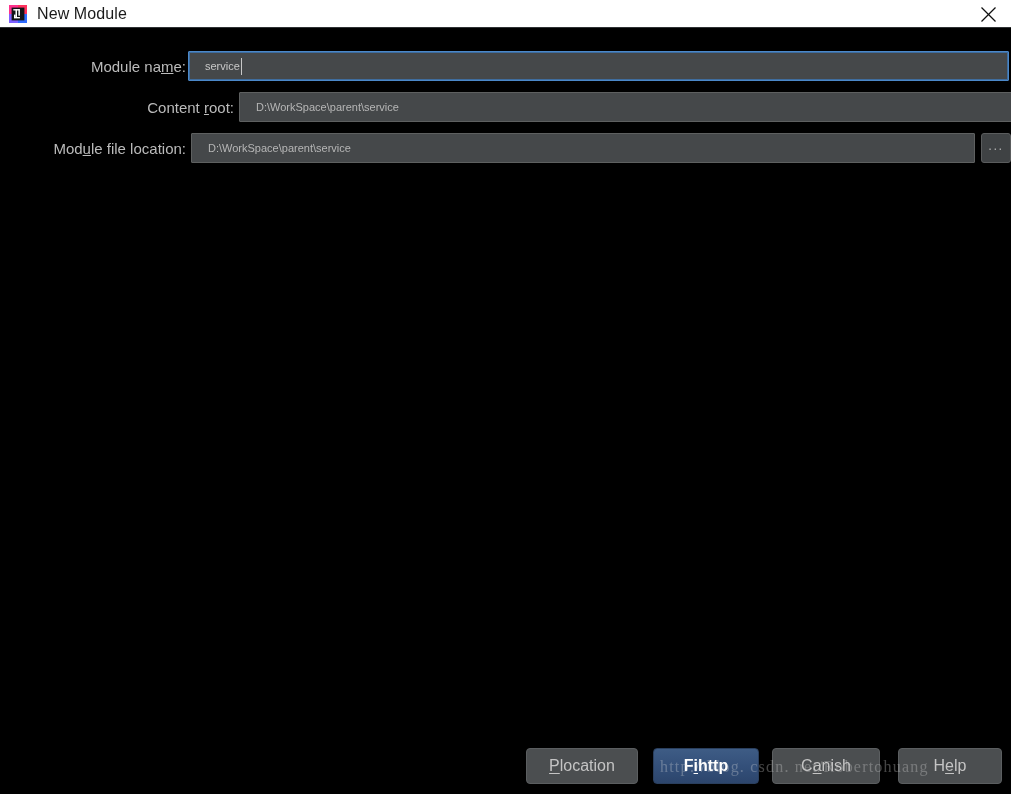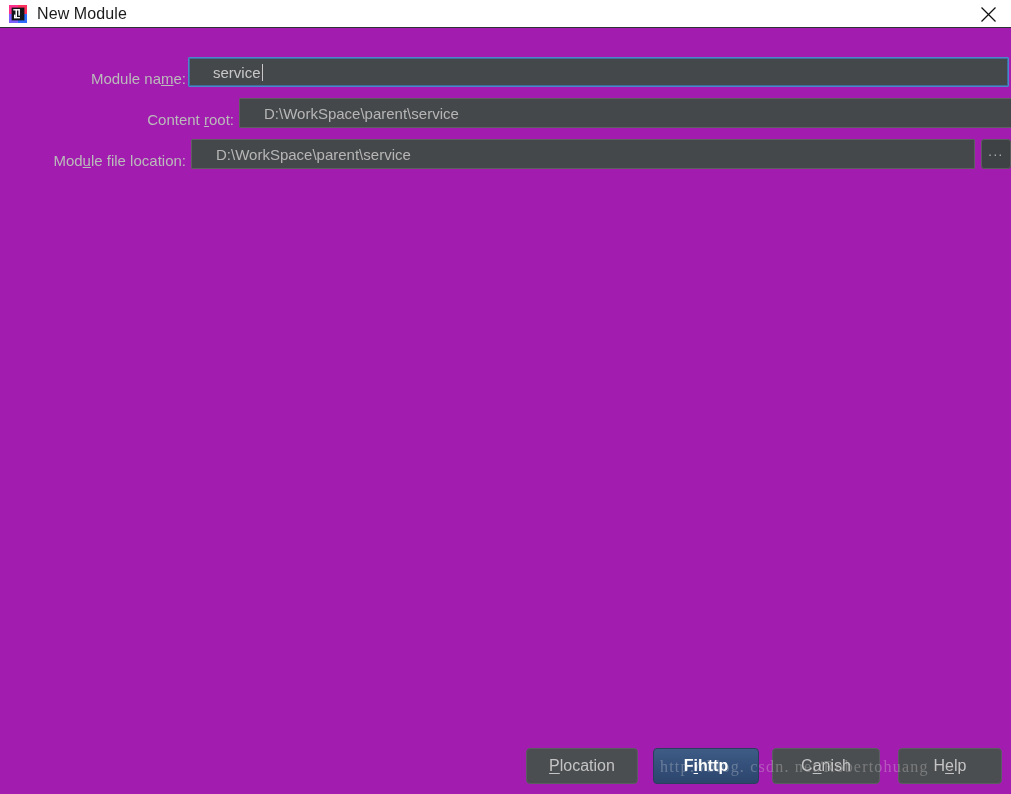--- a/index.html
+++ b/index.html
@@ -12,21 +12,21 @@
     overflow: hidden;
     background: #3c3f41;
     font-family: "Liberation Sans", sans-serif;
     -webkit-font-smoothing: antialiased;
   }
 
   .dialog {
     position: relative;
     width: 1011px;
     height: 794px;
-    background: #a21caf;
+    background: #000000;
     box-sizing: border-box;
   }
 
   
   .titlebar {
     position: absolute;
     left: 0;
     top: 0;
     width: 1011px;
     height: 28px;
@@ -71,21 +71,21 @@
     left: 0;
     top: 28px;
     width: 1011px;
   }
   .form-row {
     position: absolute;
     left: 0;
     width: 1011px;
     height: 42px;
     display: flex;
-    align-items: flex-end;
+    align-items: center;
   }
   .row-0 { top: 17px; }
   .row-1 { top: 58px; margin-left: 48px; }
   .row-2 { top: 99px; border-radius: 11px; }
 
   .field-label {
     width: 186px;
     padding-right: 0px;
     box-sizing: border-box;
     text-align: right;
@@ -100,22 +100,22 @@
     text-underline-offset: 1px;
   }
 
   .text-field {
     height: 30px;
     background: #45484a;
     border: 1px solid #5e6060;
     box-sizing: border-box;
     display: flex;
     align-items: center;
-    padding: 0 24px;
-    font-size: 15px;
+    padding: 0 16px;
+    font-size: 11px;
     color: #b6b6b6;
     font-family: "Liberation Sans", sans-serif;
     white-space: nowrap;
     overflow: hidden;
     border-radius: 1px;
   }
   .text-field.focused {
     border: 1px solid #4b88c9;
     box-shadow: inset 0 0 0 1px #3f6d9e;
     background: #45484a;

